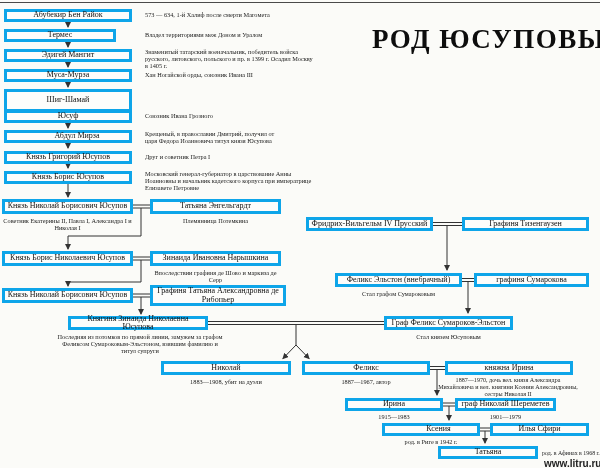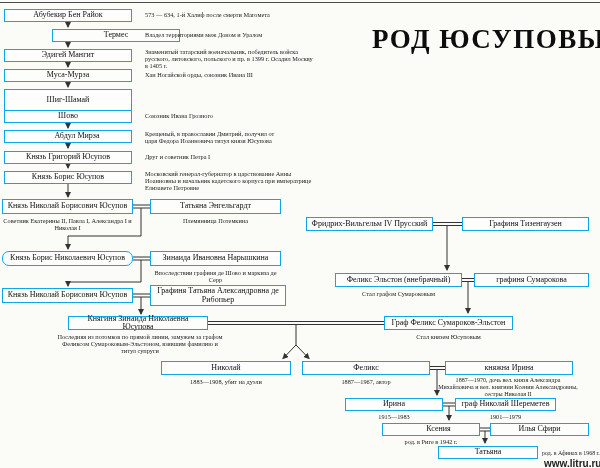--- a/index.html
+++ b/index.html
@@ -6,21 +6,21 @@
   .stage {
     position:relative; width:600px; height:468px; background:#fbfbf8;
     font-family:"Liberation Serif", serif; overflow:hidden;
   }
   .rule { position:absolute; background:#4a4a4a; }
   .title {
     position:absolute; font-weight:bold; font-size:27px; letter-spacing:1.5px;
     color:#0d0d0d; text-align:center; white-space:nowrap;
   }
   .box {
-    position:absolute; box-sizing:border-box; border:1px solid #0ea5e9;
+    position:absolute; box-sizing:border-box; border:3px solid #0ea5e9;
     background:#fdfdfb; display:flex; align-items:center; justify-content:center;
     text-align:center; font-size:8px; line-height:1.05; color:#101010; padding:0 2px;
   }
   .note {
     position:absolute; font-size:6.3px; line-height:1.15; color:#1c1c1c;
   }
   .note.c { text-align:center; }
   .note.nw { white-space:nowrap; font-size:5.9px; }
   .wm {
     position:absolute; font-family:Liberation Sans, sans-serif; font-weight:bold;
@@ -73,44 +73,44 @@
       <path d="M296,345 L309,358.5" marker-end="url(#ar)"></path>
       <path d="M447,225.5 V270" marker-end="url(#ar)"></path>
       <path d="M468,281.5 V313" marker-end="url(#ar)"></path>
       <path d="M437,369.5 V395" marker-end="url(#ar)"></path>
       <path d="M449,406 V420" marker-end="url(#ar)"></path>
       <path d="M485,431 V443" marker-end="url(#ar)"></path>
     </g>
   </svg>
 
   <div class="box" style="left:4px;top:9px;width:128px;height:13px;">Абубекир Бен Райок</div>
-  <div class="box" style="left:4px;top:29px;width:128px;height:13px;margin-left:48px;">Термес</div>
+  <div class="box" style="left:4px;top:29px;width:112px;height:13px;">Термес</div>
   <div class="box" style="left:4px;top:49px;width:128px;height:13px;">Эдигей Мангит</div>
   <div class="box" style="left:4px;top:69px;width:128px;height:13px;">Муса-Мурза</div>
   <div class="box" style="left:4px;top:89px;width:128px;height:23px;">Шиг-Шамай</div>
-  <div class="box" style="left:4px;top:110px;width:128px;height:13px;">Шово</div>
+  <div class="box" style="left:4px;top:110px;width:128px;height:13px;">Юсуф</div>
   <div class="box" style="left:4px;top:130px;width:128px;height:13px;padding-left:20px;">Абдул Мирза</div>
   <div class="box" style="left:4px;top:151px;width:128px;height:13px;">Князь Григорий Юсупов</div>
   <div class="box" style="left:4px;top:171px;width:128px;height:13px;">Князь Борис Юсупов</div>
 
   <div class="note" style="left:145px;top:11px;width:170px;">573 — 634, 1-й Халиф после смерти Магомета</div>
   <div class="note" style="left:145px;top:31px;width:170px;">Владел территориями меж Доном и Уралом</div>
   <div class="note" style="left:145px;top:48px;width:172px;">Знаменитый татарский военачальник, победитель войска русского, литовского, польского и пр. в 1399 г. Осадил Москву в 1405 г.</div>
   <div class="note" style="left:145px;top:71px;width:170px;">Хан Ногайской орды, союзник Ивана III</div>
   <div class="note" style="left:145px;top:112px;width:150px;">Союзник Ивана Грозного</div>
   <div class="note" style="left:145px;top:130px;width:132px;">Крещеный, в православии Дмитрий, получил от царя Федора Иоанновича титул князя Юсупова</div>
   <div class="note" style="left:145px;top:153px;width:150px;">Друг и советник Петра I</div>
   <div class="note" style="left:145px;top:170px;width:172px;">Московский генерал-губернатор в царствование Анны Иоанновны и начальник кадетского корпуса при императрице Елизавете Петровне</div>
 
   <div class="box" style="left:2px;top:199px;width:131px;height:15px;">Князь Николай Борисович Юсупов</div>
   <div class="box" style="left:150px;top:199px;width:131px;height:15px;">Татьяна Энгельгардт</div>
   <div class="note c" style="left:2px;top:217px;width:131px;">Советник Екатерины II, Павла I, Александра I и Николая I</div>
   <div class="note c" style="left:150px;top:217px;width:131px;">Племянница Потемкина</div>
 
-  <div class="box" style="left:2px;top:251px;width:131px;height:15px;border-radius:7px;">Князь Борис Николаевич Юсупов</div>
+  <div class="box" style="left:2px;top:251px;width:131px;height:15px;">Князь Борис Николаевич Юсупов</div>
   <div class="box" style="left:150px;top:251px;width:131px;height:15px;">Зинаида Ивановна Нарышкина</div>
   <div class="note c" style="left:150px;top:269px;width:131px;">Впоследствии графиня де Шово и маркиза де Серр</div>
 
   <div class="box" style="left:2px;top:288px;width:131px;height:15px;">Князь Николай Борисович Юсупов</div>
   <div class="box" style="left:150px;top:285px;width:136px;height:21px;">Графиня Татьяна Александровна де Рибопьер</div>
 
   <div class="box" style="left:68px;top:316px;width:140px;height:14px;">Княгиня Зинаида Николаевна Юсупова</div>
   <div class="note c" style="left:55px;top:333px;width:170px;">Последняя из потомков по прямой линии, замужем за графом Феликсом Сумароковым-Эльстоном, взявшим фамилию и титул супруги</div>
 
   <div class="box" style="left:306px;top:217px;width:127px;height:14px;">Фридрих-Вильгельм IV Прусский</div>

